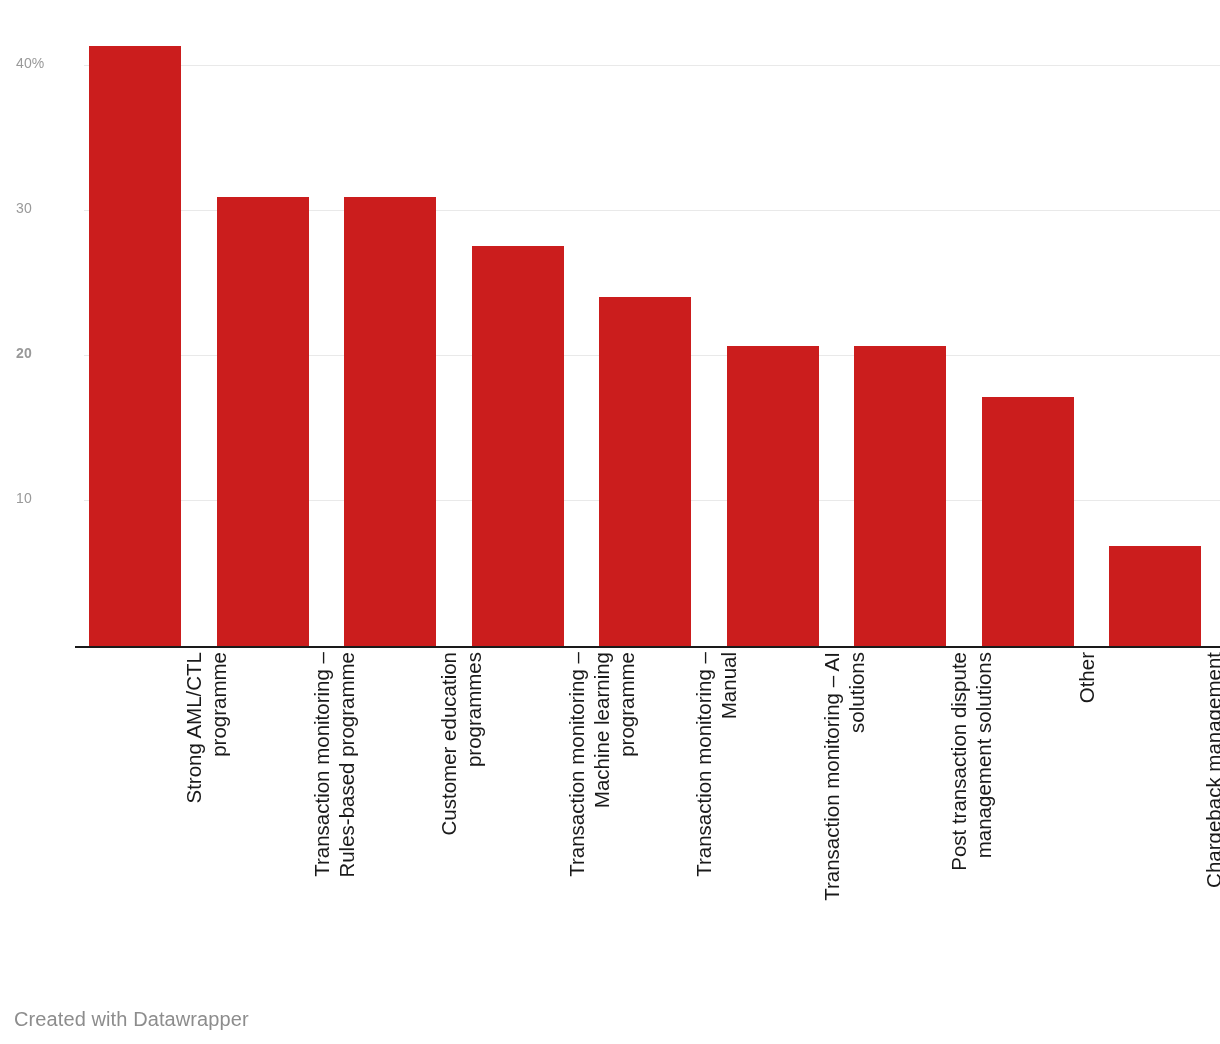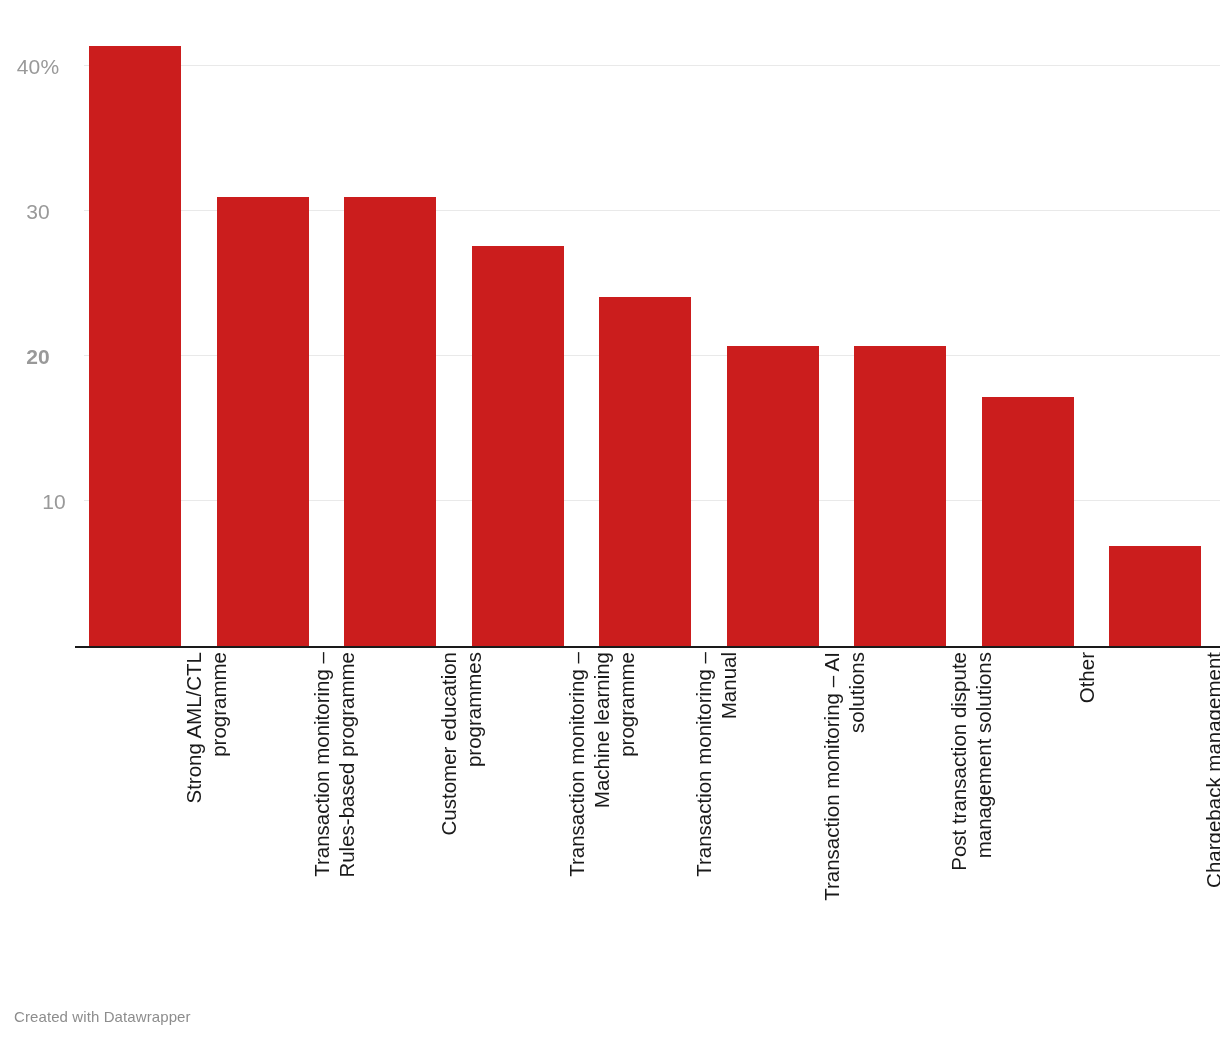--- a/index.html
+++ b/index.html
@@ -34,24 +34,24 @@
   .gridline {
     position: absolute;
     left: 84px;
     right: 0;
     height: 1px;
     background: #e9e9e9;
   }
 
   .ytick-label {
     position: absolute;
-    left: 4px;
+    left: 16px;
     width: 68px;
-    text-align: center;
-    font-size: 21px;
+    text-align: left;
+    font-size: 14px;
     color: #999999;
     line-height: 1;
     letter-spacing: 0.1px;
   }
 
   .baseline {
     position: absolute;
     left: 75px;
     right: 0;
     height: 2px;
@@ -96,21 +96,21 @@
   }
   .xlabel-inner {
     display: block;
   }
 
   
   .footer {
     position: absolute;
     left: 14px;
     top: 1008px;
-    font-size: 15px;
+    font-size: 20px;
     color: #8d8d8d;
     letter-spacing: 0.1px;
   }
 </style>
 </head>
 <body>
 
 <div id="chart-root">
 
   <div class="plot-area">
@@ -118,21 +118,21 @@
     <div class="gridline" style="top:65px;"></div>
     <div class="ytick-label" style="top:56px;">40%</div>
 
     <div class="gridline" style="top:210px;"></div>
     <div class="ytick-label" style="top:201px;">30</div>
 
     <div class="gridline" style="top:355px;"></div>
     <div class="ytick-label" style="top:346px;font-weight:bold;">20</div>
 
     <div class="gridline" style="top:500px;"></div>
-    <div class="ytick-label" style="top:491px;margin-left:16px;">10</div>
+    <div class="ytick-label" style="top:491px;">10</div>
 
     <div class="bars-layer">
         <div class="bar" style="left: 89px; width: 92px; height: 600.3px; bottom: 2px; background: rgb(203, 29, 29);"></div>
         <div class="bar" style="left: 216.5px; width: 92px; height: 449.5px; bottom: 2px; background: rgb(203, 29, 29);"></div>
         <div class="bar" style="left: 344px; width: 92px; height: 449.5px; bottom: 2px; background: rgb(203, 29, 29);"></div>
         <div class="bar" style="left: 471.5px; width: 92px; height: 400.2px; bottom: 2px; background: rgb(203, 29, 29);"></div>
         <div class="bar" style="left: 599px; width: 92px; height: 349.45px; bottom: 2px; background: rgb(203, 29, 29);"></div>
         <div class="bar" style="left: 726.5px; width: 92px; height: 300.15px; bottom: 2px; background: rgb(203, 29, 29);"></div>
         <div class="bar" style="left: 854px; width: 92px; height: 300.15px; bottom: 2px; background: rgb(203, 29, 29);"></div>
         <div class="bar" style="left: 981.5px; width: 92px; height: 249.4px; bottom: 2px; background: rgb(203, 29, 29);"></div>

